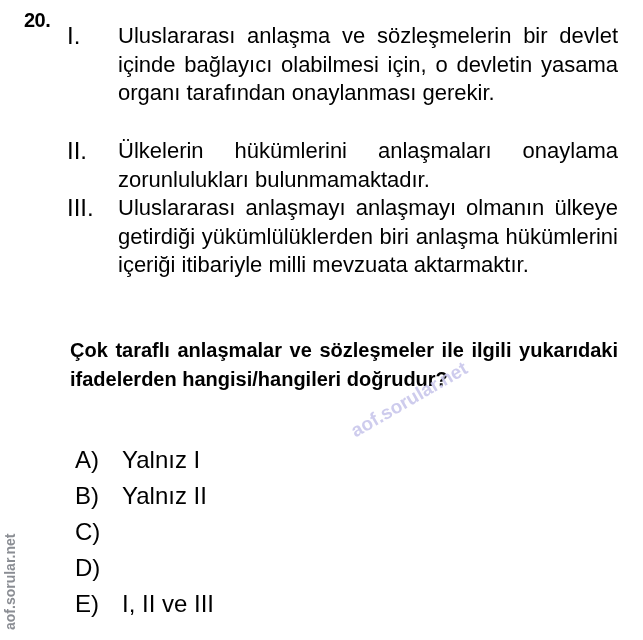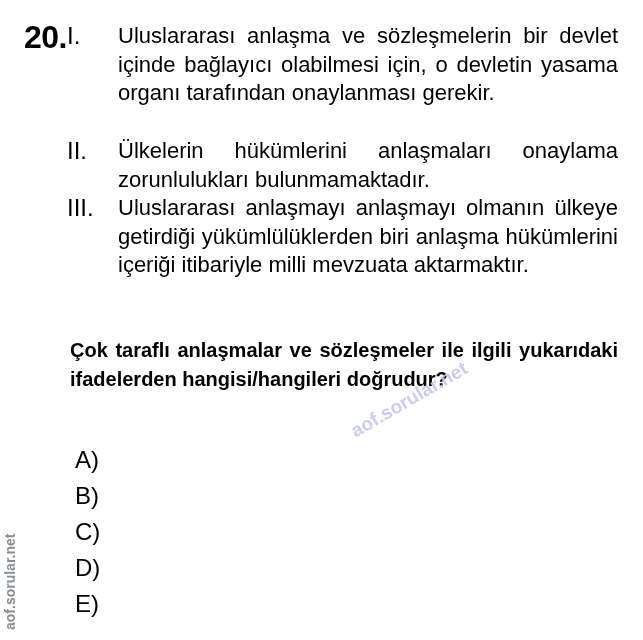--- a/index.html
+++ b/index.html
@@ -11,23 +11,23 @@
       width: 643px;
       height: 640px;
       position: relative;
       overflow: hidden;
       font-family: "Liberation Sans", sans-serif;
       color: #000000;
     }
     .qnum {
       position: absolute;
       left: 24px;
-      top: 23px;
+      top: 6px;
       font-weight: bold;
-      font-size: 32px;
+      font-size: 20px;
       line-height: 29px;
       letter-spacing: -0.5px;
     }
     .statement {
       position: absolute;
       left: 0;
       width: 643px;
     }
     .roman {
       position: absolute;
@@ -122,29 +122,32 @@
 <div class="statement" style="top:194px;">
   <div class="roman">III.</div>
   <div class="stmt-text">Uluslararası anlaşmayı anlaşmayı olmanın ülkeye getirdiği yükümlülüklerden biri anlaşma hükümlerini içeriği itibariyle milli mevzuata aktarmaktır.</div>
 </div>
 
 <div class="question">Çok taraflı anlaşmalar ve sözleşmeler ile ilgili yukarıdaki ifadelerden hangisi/hangileri doğrudur?</div>
 
 <div class="options">
   <div class="option" style="top:0px;">
     <span class="opt-letter">A)</span>
+    <span class="opt-text">Yalnız I</span>
   </div>
   <div class="option" style="top:36px;">
     <span class="opt-letter">B)</span>
+    <span class="opt-text">Yalnız II</span>
   </div>
   <div class="option" style="top:72px;">
     <span class="opt-letter">C)</span>
   </div>
   <div class="option" style="top:108px;">
     <span class="opt-letter">D)</span>
   </div>
   <div class="option" style="top:144px;">
     <span class="opt-letter">E)</span>
+    <span class="opt-text">I, II ve III</span>
   </div>
 </div>
 
 <div class="wm-diag">aof.sorular.net</div>
 <div class="wm-side">aof.sorular.net</div>
 
 </body></html>

